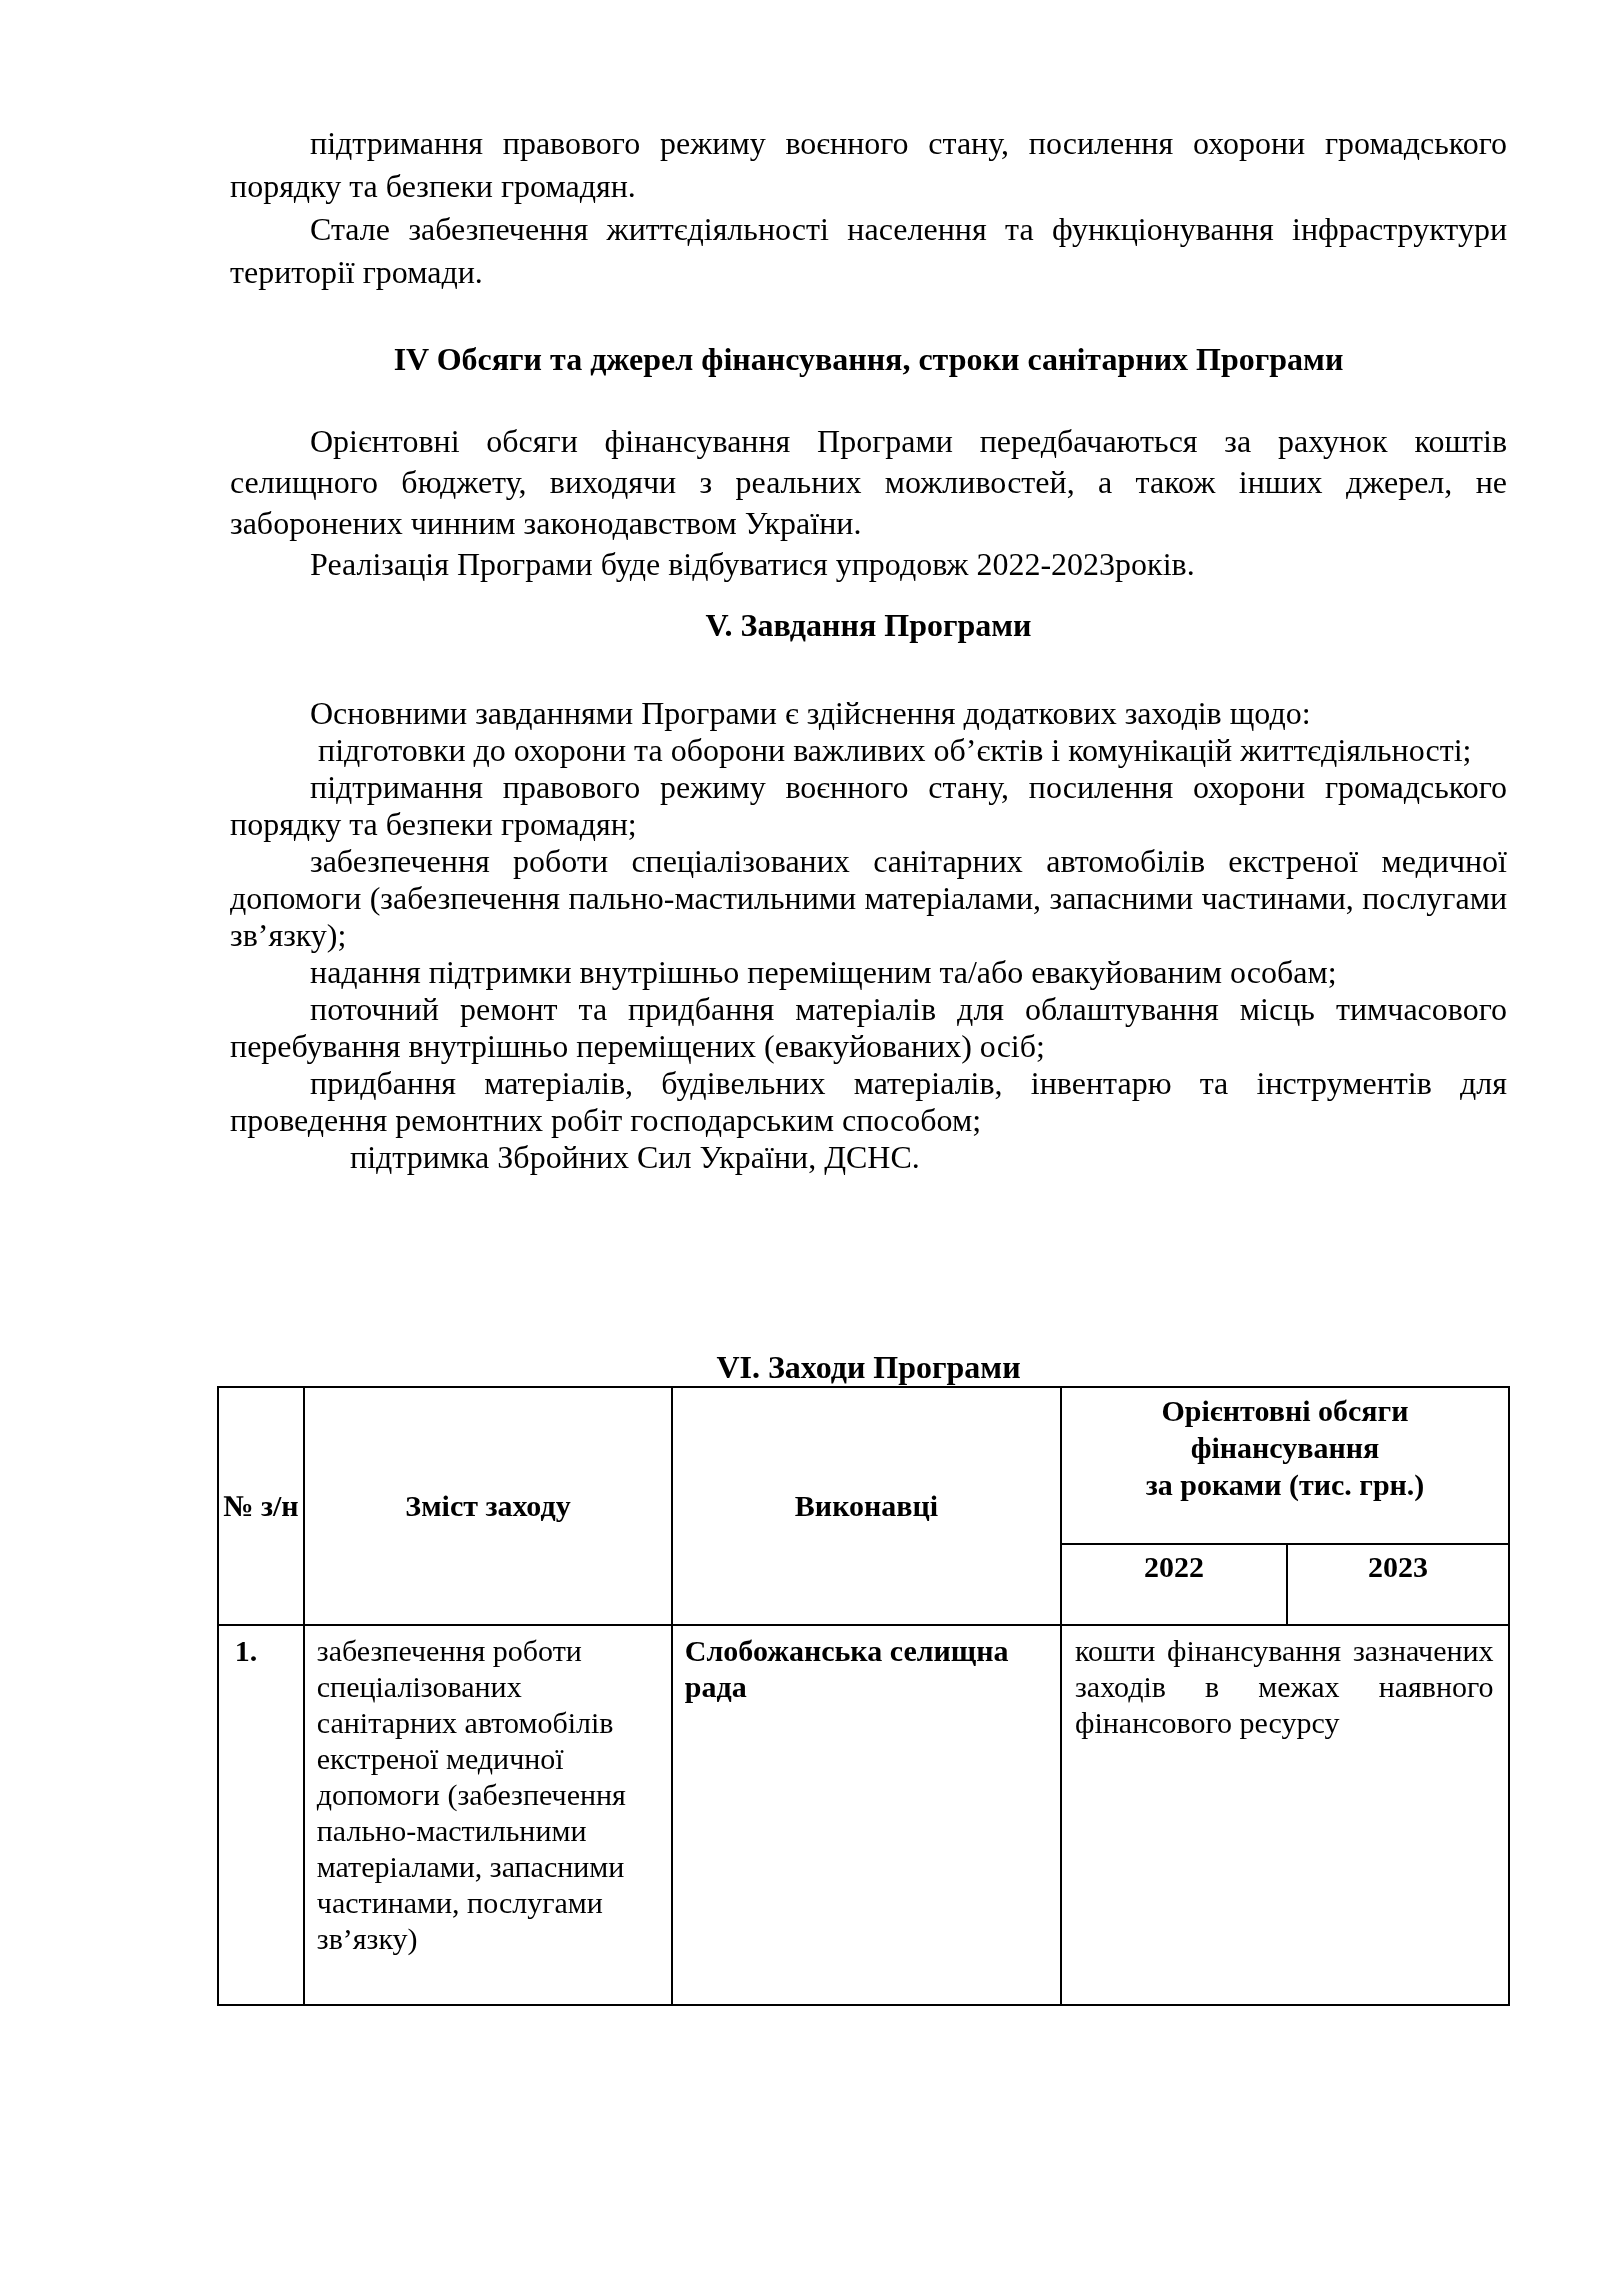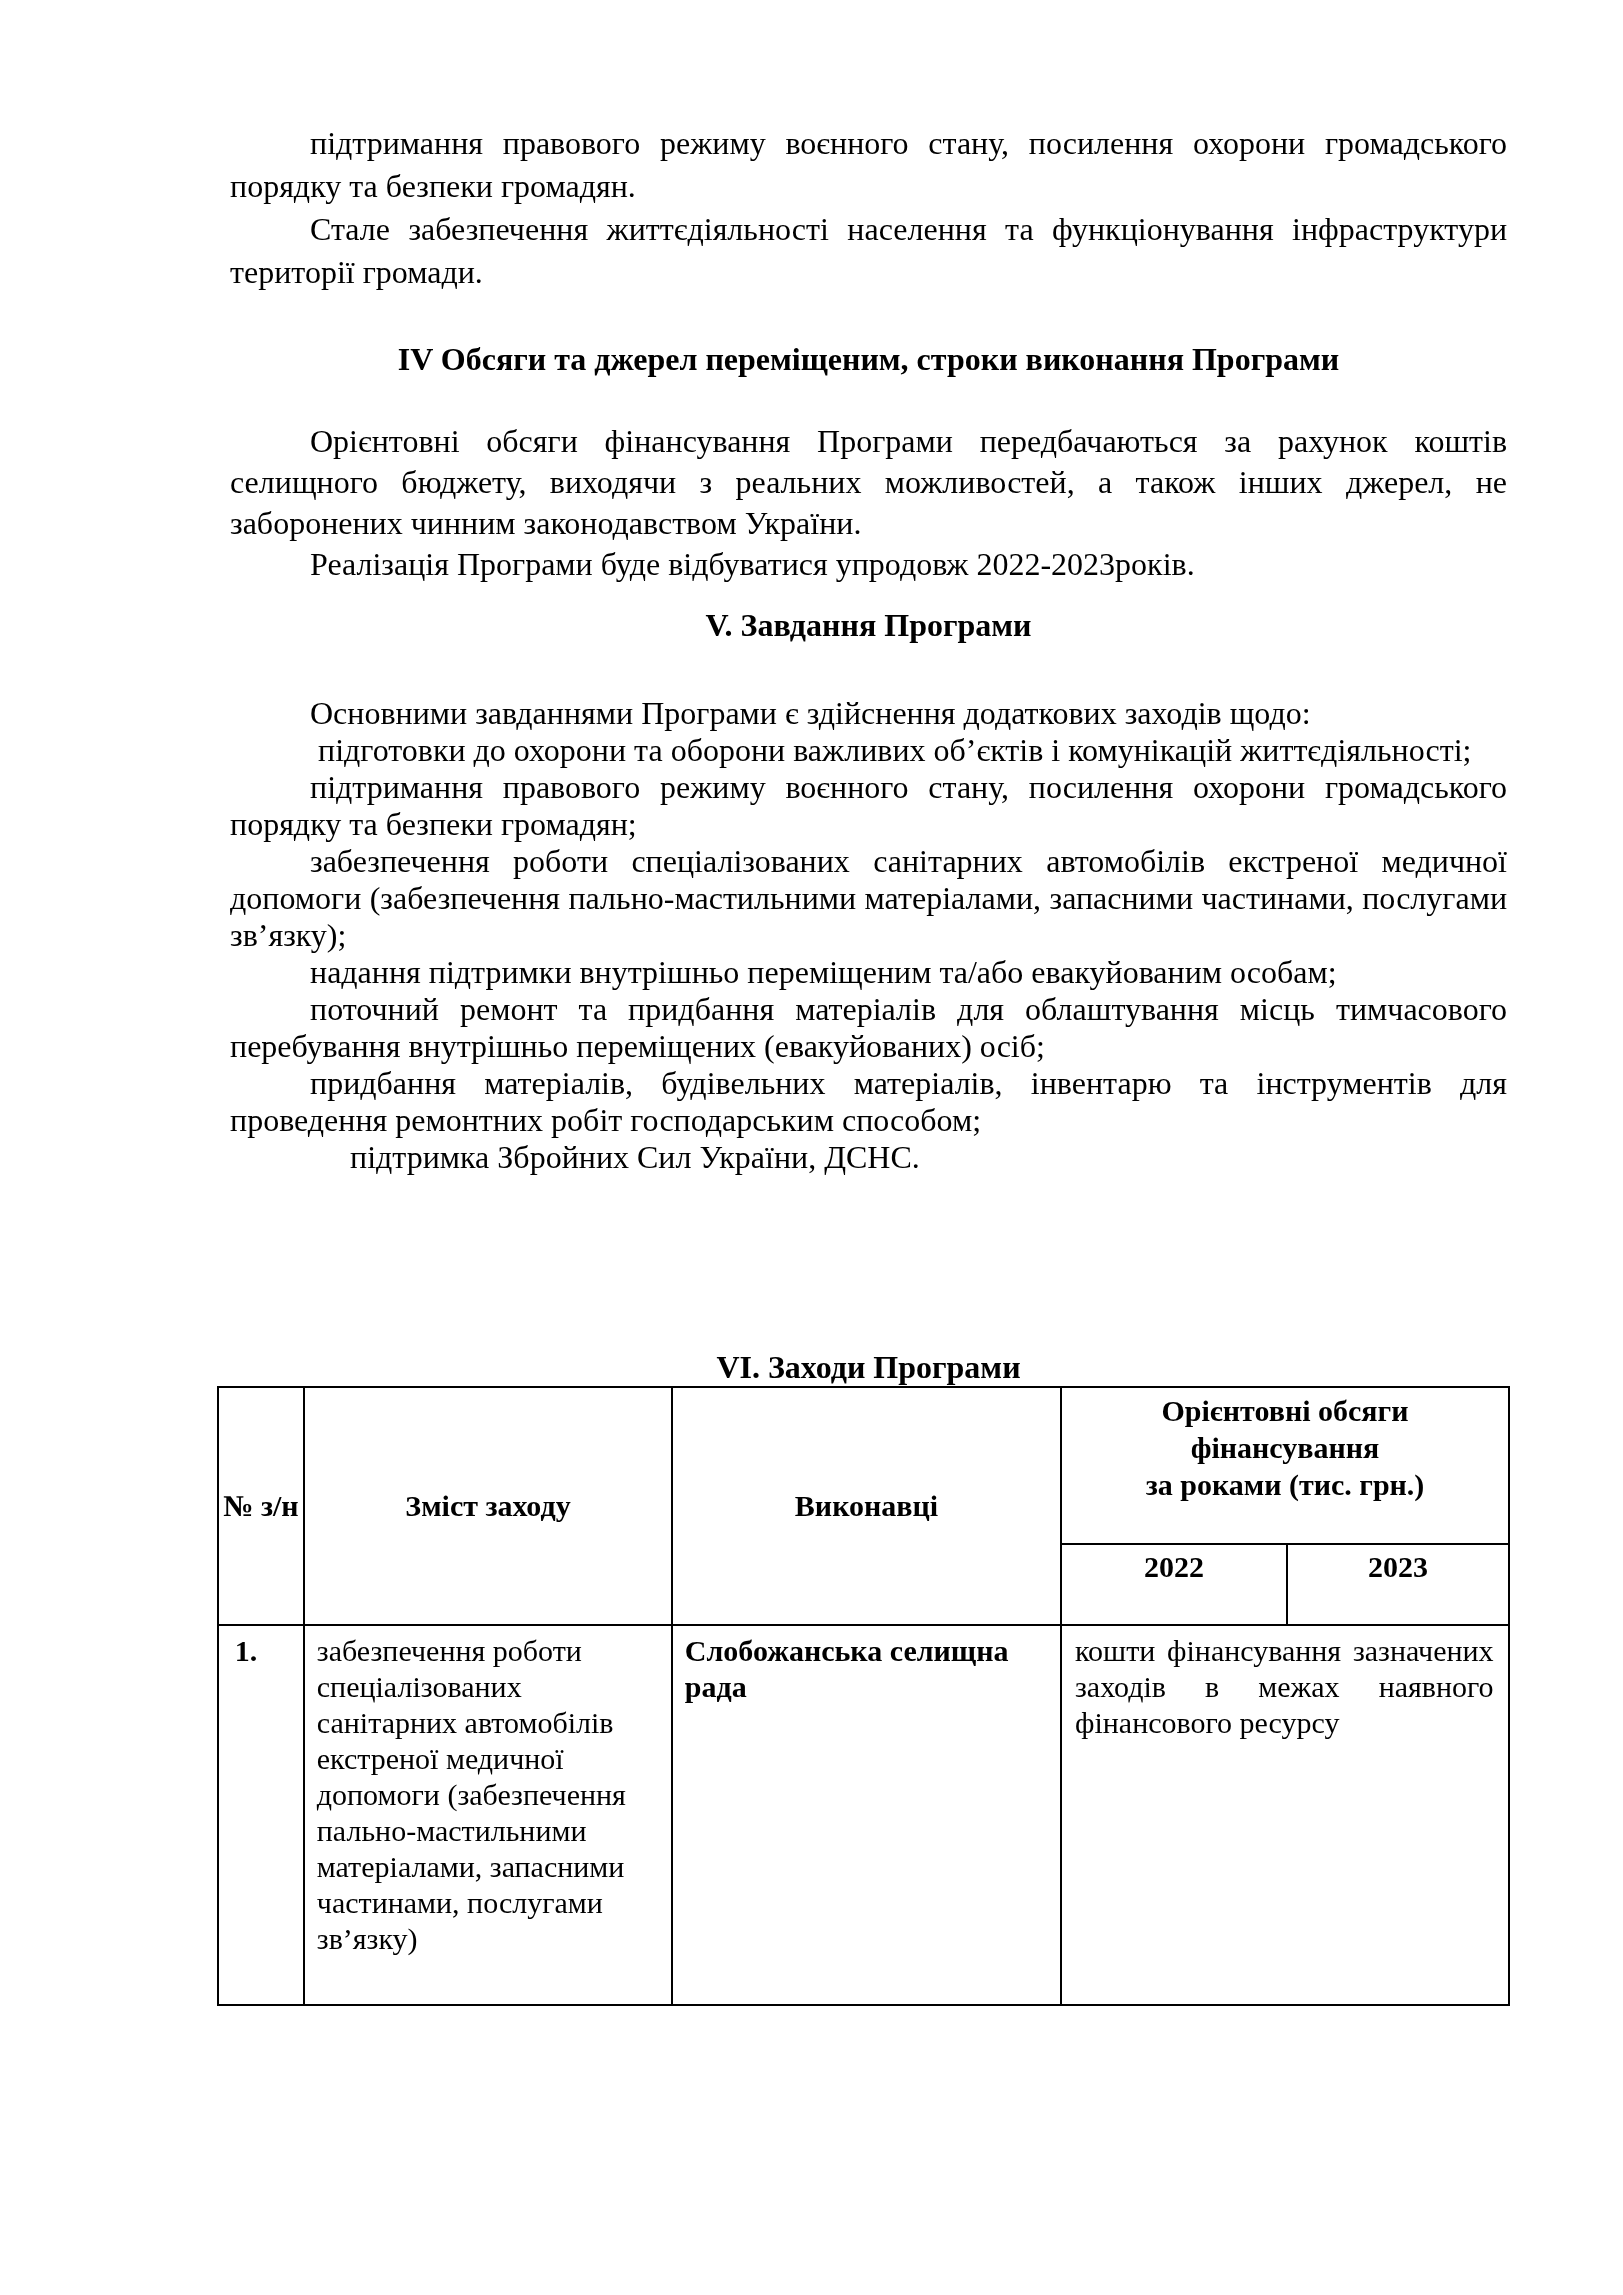--- a/index.html
+++ b/index.html
@@ -58,21 +58,21 @@
 </head>
 <body>
 
 <div class="page">
 
   <div class="body-block" id="block-top">
     <p class="para last-left">підтримання правового режиму воєнного стану, посилення охорони громадського порядку та безпеки громадян.</p>
     <p class="para last-left">Стале забезпечення життєдіяльності населення та функціонування інфраструктури території громади.</p>
   </div>
 
-  <h2 class="heading" id="heading-iv">IV Обсяги та джерел переміщеним, строки виконання Програми</h2>
+  <h2 class="heading" id="heading-iv">IV Обсяги та джерел фінансування, строки санітарних Програми</h2>
 
   <div class="body-block" id="block-iv">
     <p class="para last-left">Орієнтовні обсяги фінансування Програми  передбачаються за рахунок коштів селищного бюджету, виходячи з реальних можливостей, а також інших джерел, не заборонених чинним законодавством України.</p>
     <p class="para last-left">Реалізація Програми буде відбуватися упродовж 2022-2023років.</p>
   </div>
 
   <h2 class="heading" id="heading-v">V. Завдання Програми</h2>
 
   <div class="body-block" id="block-v">
     <p class="para last-left">Основними завданнями Програми є здійснення додаткових заходів щодо:</p>

